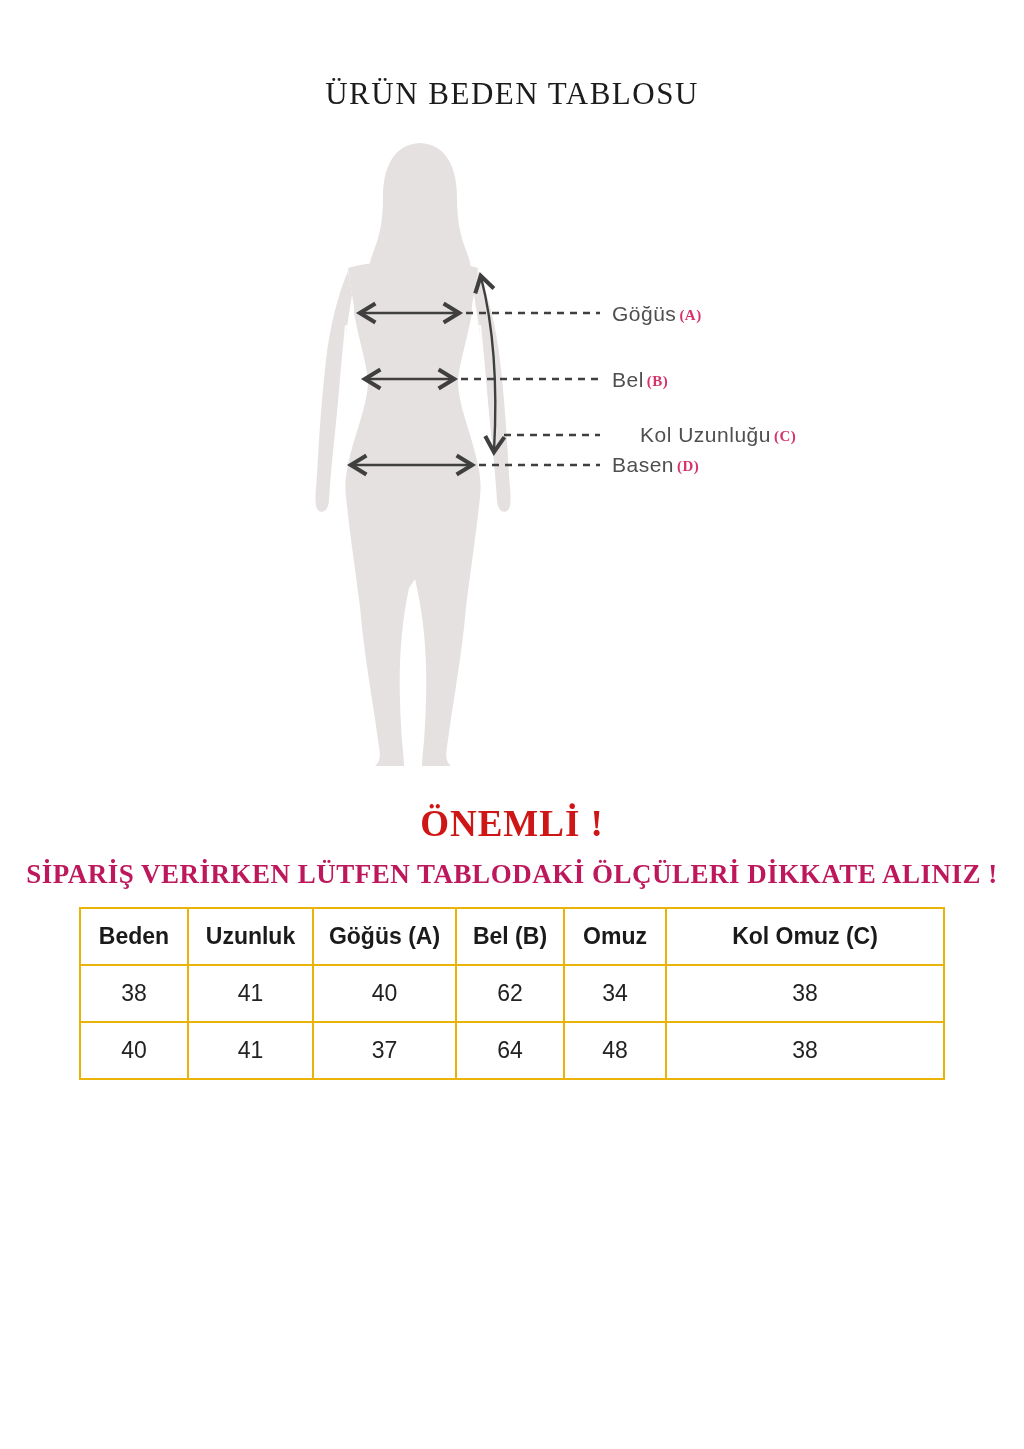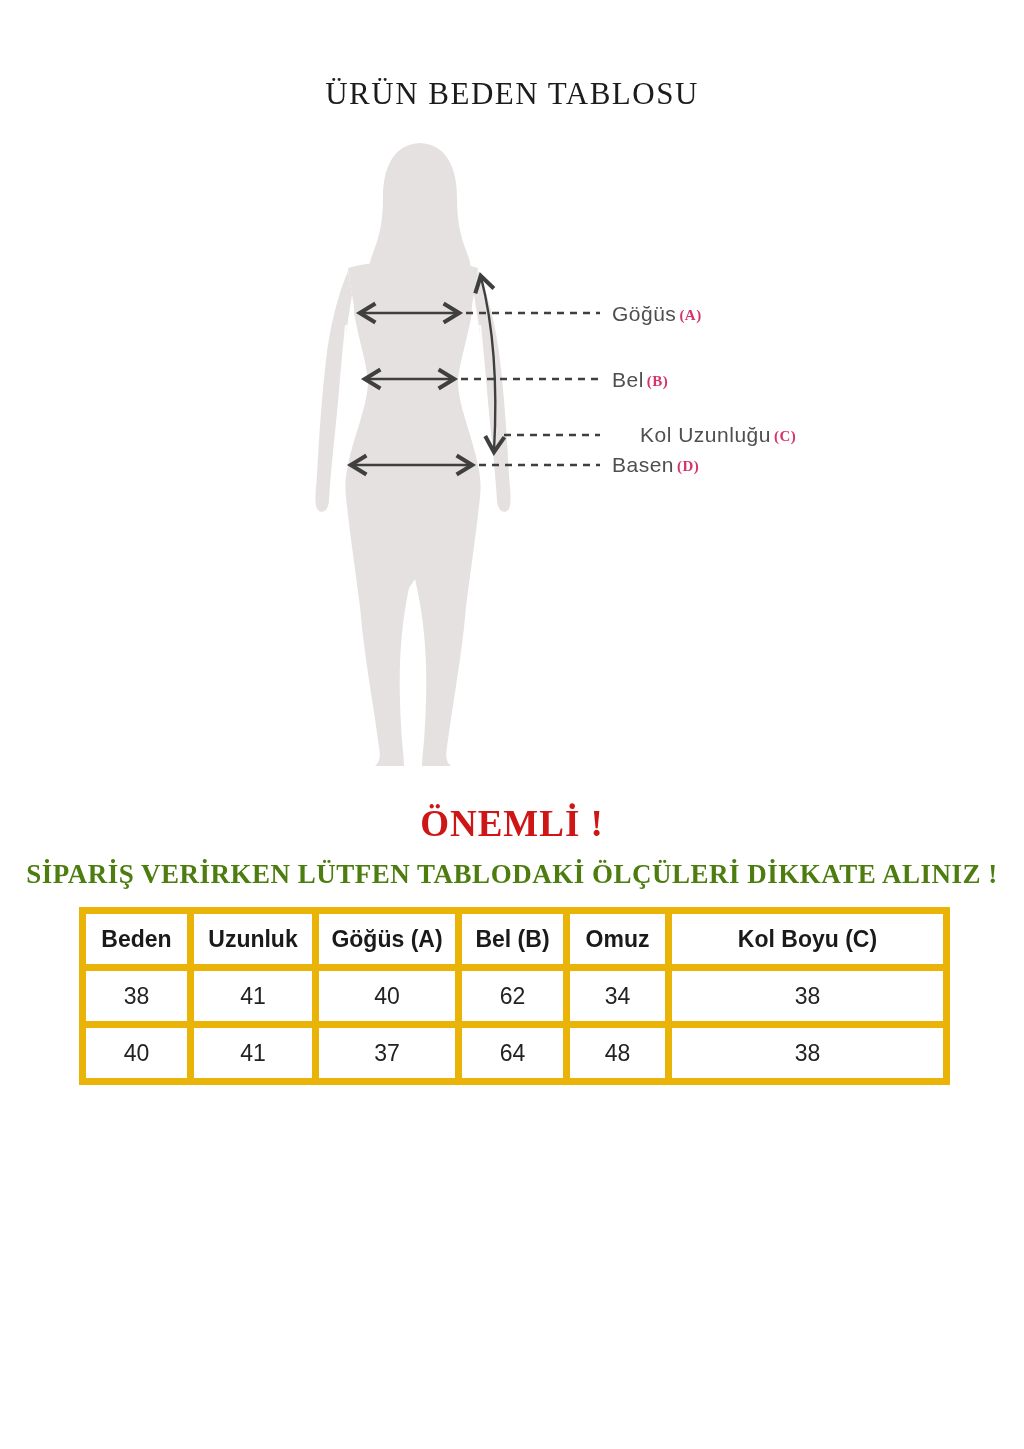--- a/index.html
+++ b/index.html
@@ -51,32 +51,32 @@
     color: #cf1616;
     letter-spacing: 1px;
   }
   .warning-subheading {
     position: absolute;
     top: 859px; left: 0; width: 1024px;
     text-align: center;
     font-family: "Liberation Serif", serif;
     font-size: 27px;
     font-weight: bold;
-    color: #4d7c0f;
+    color: #be185d;
     letter-spacing: 0.5px;
   }
   table.size-table {
     position: absolute;
     left: 79px; top: 907px;
     width: 864px;
     border-collapse: collapse;
     table-layout: fixed;
   }
   table.size-table th, table.size-table td {
-    border: 7px solid #eab308;
+    border: 2px solid #eab308;
     height: 57px;
     text-align: center;
     vertical-align: middle;
     font-size: 23px;
     color: #1a1a1a;
   }
   table.size-table th { font-weight: bold; }
   table.size-table td { font-weight: normal; color: #222222; }
 </style>
 </head>
@@ -194,21 +194,21 @@
       <col style="width:102px">
       <col style="width:278px">
   </colgroup>
   <thead>
     <tr>
       <th>Beden</th>
       <th>Uzunluk</th>
       <th>Göğüs (A)</th>
       <th>Bel (B)</th>
       <th>Omuz</th>
-      <th>Kol Boyu (C)</th>
+      <th>Kol Omuz (C)</th>
     </tr>
   </thead>
   <tbody>
     <tr>
       <td>38</td>
       <td>41</td>
       <td>40</td>
       <td>62</td>
       <td>34</td>
       <td>38</td>

